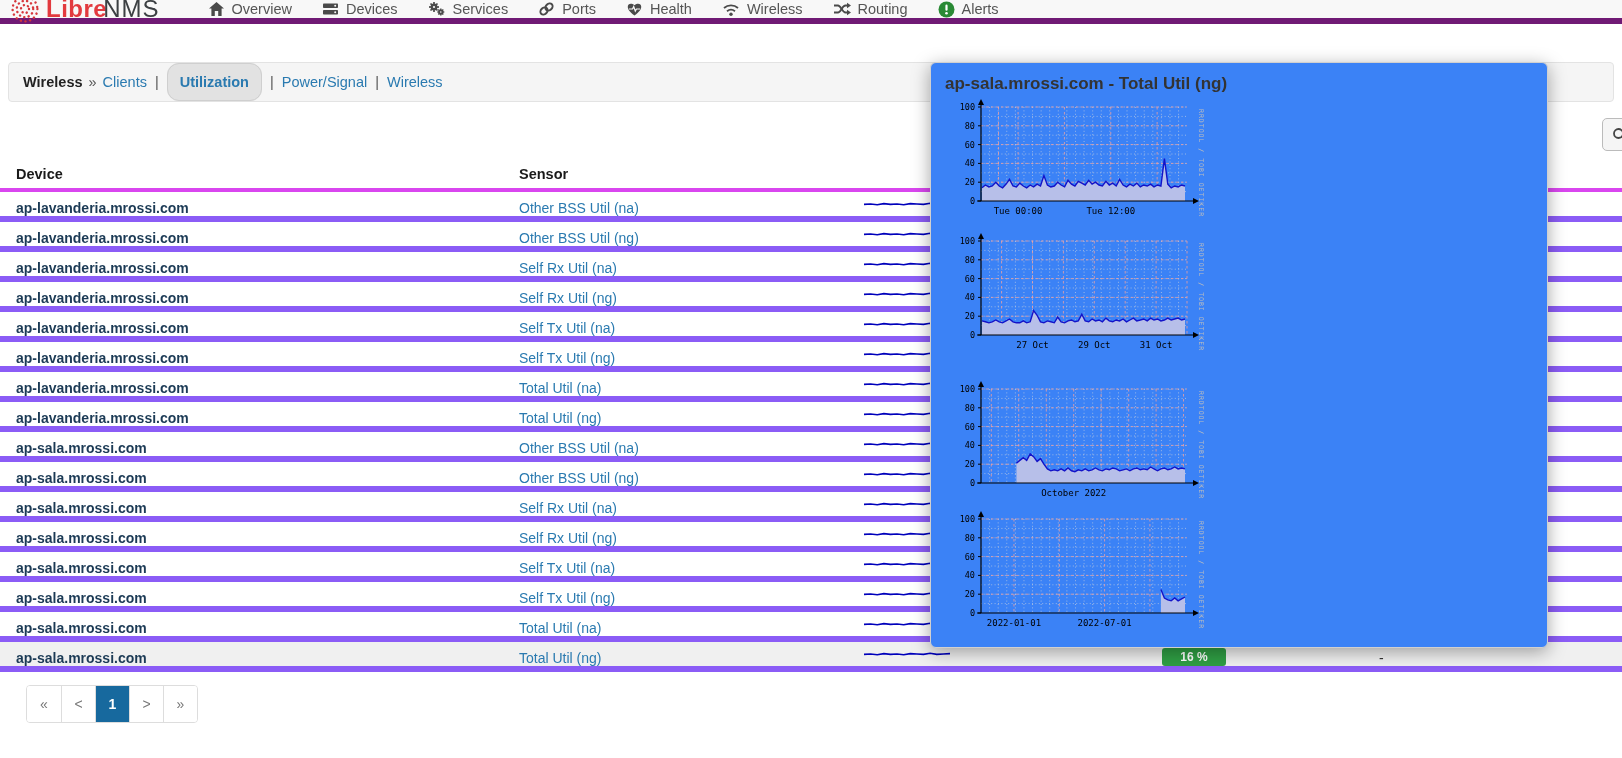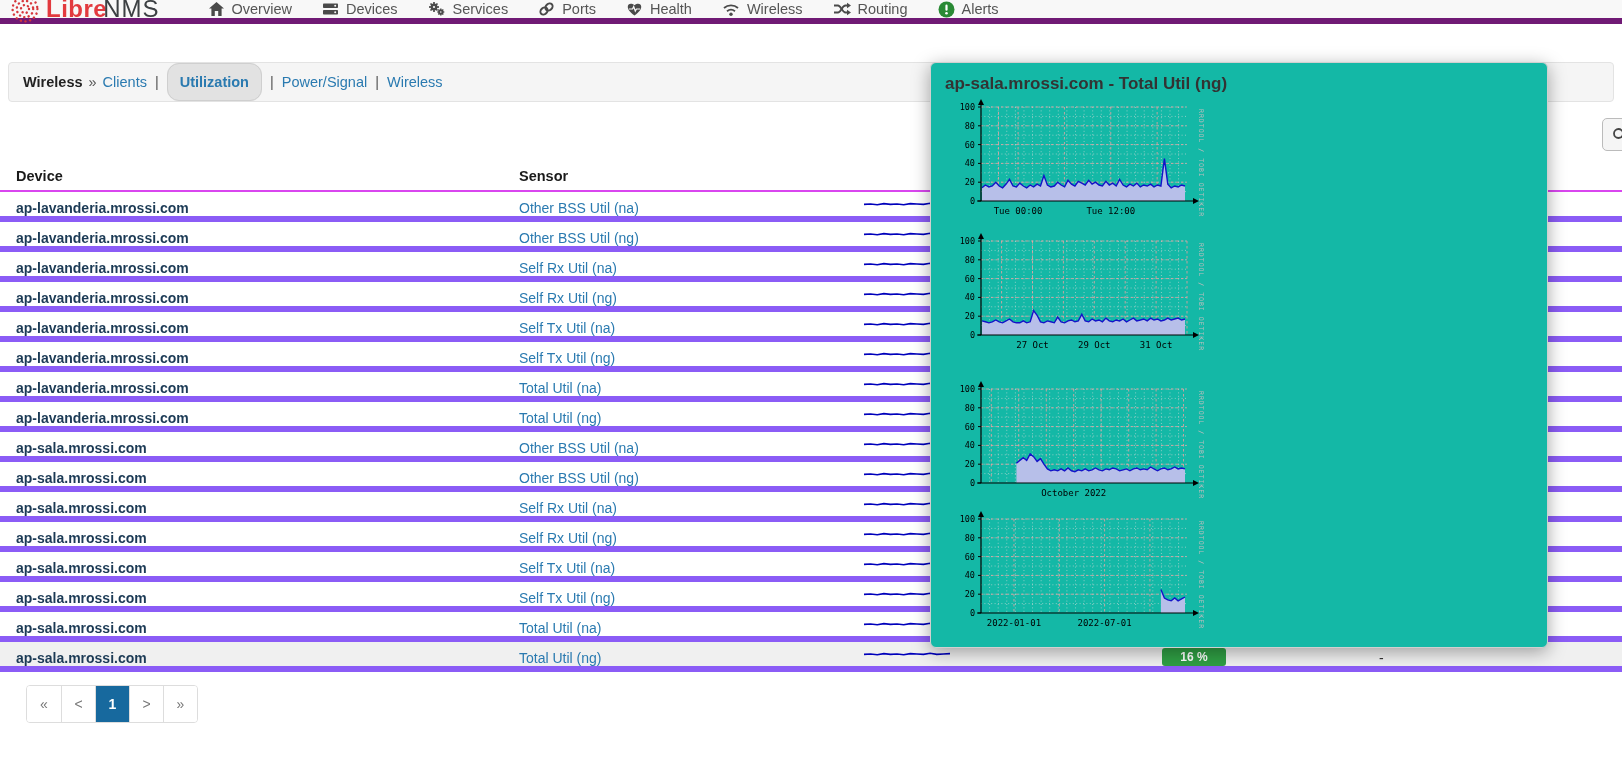--- a/index.html
+++ b/index.html
@@ -40,21 +40,21 @@
   
   .search-frag {
     position:absolute; top:118px; left:1602px; width:42px; height:33px;
     background:#f5f5f5; border:1px solid #bbb; border-radius:5px;
     display:flex; align-items:center; padding-left:9px; cursor:pointer;
   }
 
   
   .sensor-table { position:absolute; top:160px; left:0; right:0; }
   .t-header { display:flex; height:32px; align-items:flex-end; padding-bottom:6px;
-              border-bottom:2px solid #d946ef; font-weight:bold; font-size:14.5px; color:#1a1a1a; }
+              border-bottom:4px solid #d946ef; font-weight:bold; font-size:14.5px; color:#1a1a1a; }
   .t-row { display:flex; height:30px; align-items:flex-end; border-bottom:6px solid #8b5cf6; font-size:14px; }
   .t-row.highlight { background:#f0f0f0; }
   .col-device { width:519px; padding-left:16px; }
   .col-sensor { width:345px;margin-top:37px; }
   .col-graph  { width:220px; }
   .col-current{ width:220px; display:flex; justify-content:center; }
   .col-last   { flex:1; padding-left:75px; color:#333; }
   .device-link { color:#1b3a55; font-weight:bold; text-decoration:none; cursor:pointer; }
   .sensor-link { color:#2a7ab0; text-decoration:none; cursor:pointer; }
   .badge-green { color:#fff; font-weight:bold; font-size:12px; padding:2px 18px; border-radius:3px; }
@@ -65,21 +65,21 @@
   .page-btn {
     min-width:34px; height:36px; display:flex; align-items:center; justify-content:center;
     font-size:14px; color:#777; border-left:1px solid #ddd; cursor:pointer; background:#fff;
   }
   .page-btn:first-child { border-left:none; }
   .page-btn.active { background:#17699e; color:#fff; font-weight:bold; }
 
   
   .popup {
     position:absolute; top:62px; left:930px; width:618px; height:586px;
-    background:#14b8a6; border-radius:6px; border:1px solid #d0d0d0;
+    background:#3b82f6; border-radius:6px; border:1px solid #d0d0d0;
     box-shadow:0 4px 18px rgba(0,0,0,0.35); z-index:10;
   }
   .popup-title { font-size:17px; font-weight:bold; color:#333; padding:11px 14px 0 14px; }
   .popup-graph { position:absolute; left:20px; }
   .popup-graph svg { display:block; }
 </style>
 </head>
 <body>
 
 <div class="navbar">

